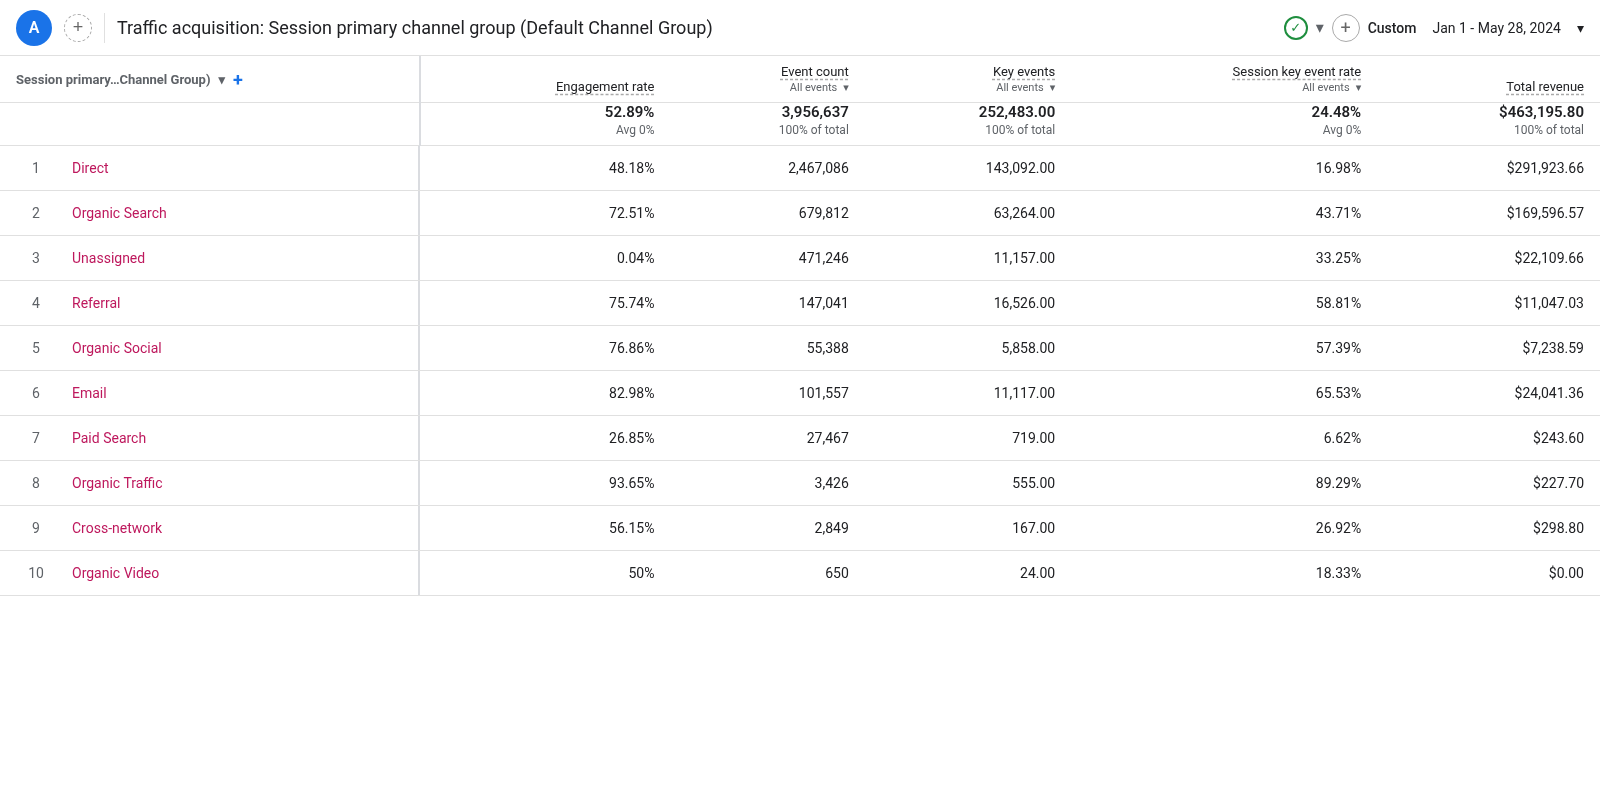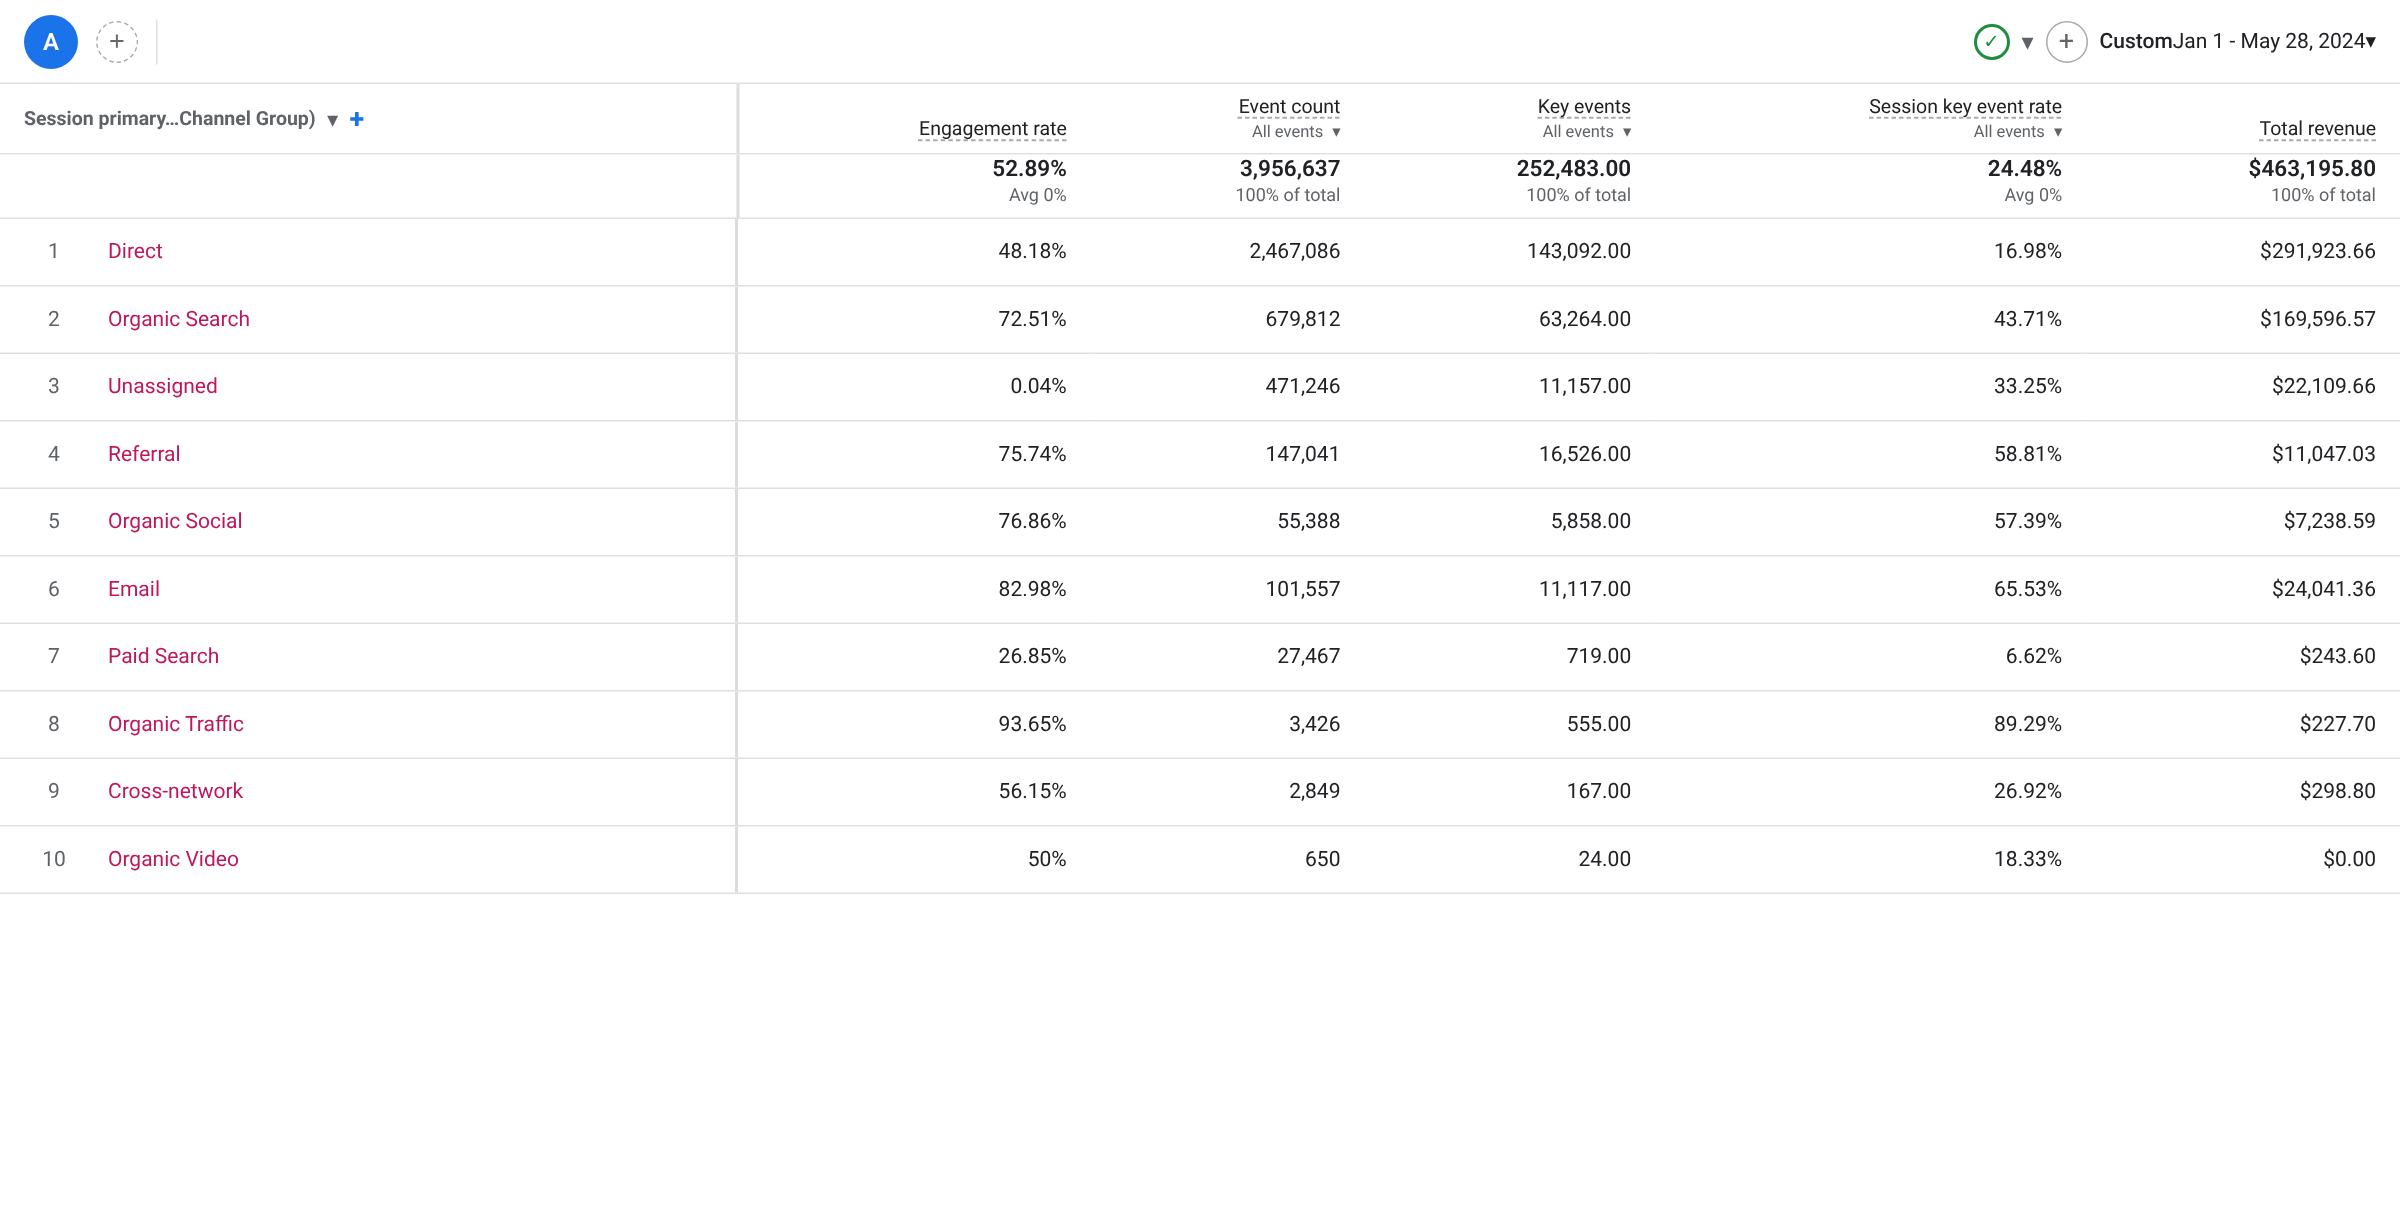--- a/index.html
+++ b/index.html
@@ -72,42 +72,42 @@
       border: 1.5px solid #aaa;
       background: transparent;
       display: flex; align-items: center; justify-content: center;
       cursor: pointer;
       color: #666;
       font-size: 18px;
     }
     .date-range {
       display: flex;
       align-items: center;
-      gap: 0;
+      gap: 16px;
       font-size: 14px;
       color: #202124;
       cursor: pointer;
     }
     .custom-label {
       font-weight: 500;
     }
     .table-container {
       overflow-x: auto;
       padding: 0;
     }
     table {
       width: 100%;
       border-collapse: collapse;
       min-width: 900px;
     }
     thead tr {
       border-bottom: 1px solid #e0e0e0;
     }
     .col-dimension {
-      width: 492px;
+      width: 420px;
       min-width: 300px;
       padding: 12px 16px;
       text-align: left;
       vertical-align: bottom;
       border-right: 2px solid #dadce0;
     }
     .col-header {
       padding: 8px 16px;
       text-align: right;
       vertical-align: bottom;
@@ -196,20 +196,21 @@
   </style>
 </head>
 <body>
 
 <div class="header-bar">
   <div class="avatar">
     <span>A</span>
   </div>
   <button class="add-btn">+</button>
   <div class="divider-v"></div>
+  <span class="page-title">Traffic acquisition: Session primary channel group (Default Channel Group)</span>
   <div class="header-right">
     <div class="verified-icon">✓</div>
     <button class="chevron-btn">▾</button>
     <div class="add-circle-btn">+</div>
     <div class="date-range">
       <span class="custom-label">Custom</span>
       <span>Jan 1 - May 28, 2024</span>
       <span>▾</span>
     </div>
   </div>

